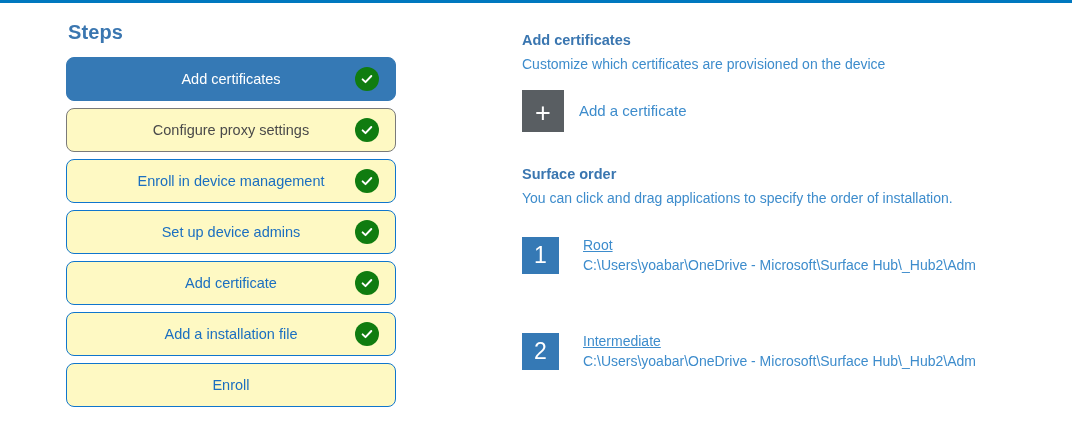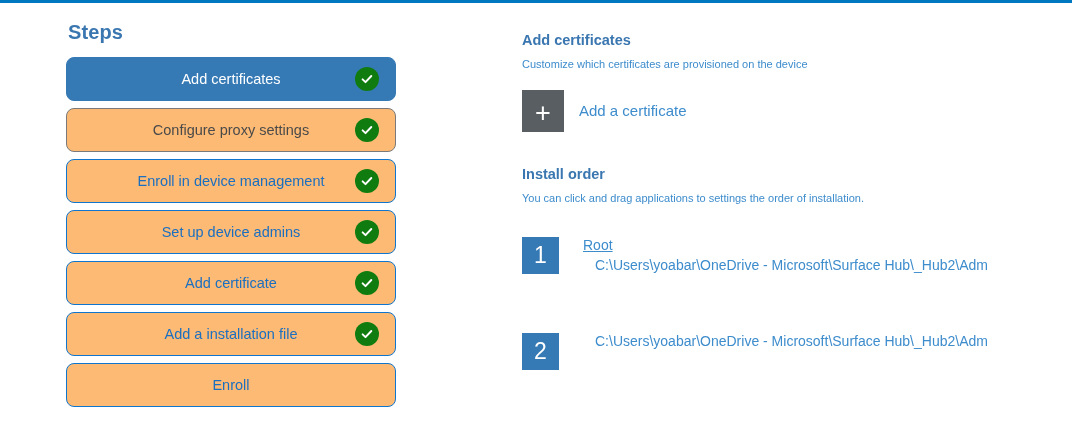--- a/index.html
+++ b/index.html
@@ -50,21 +50,21 @@
     line-height: 22px;
   }
 
   .step-button {
     position: relative;
     box-sizing: border-box;
     width: 330px;
     height: 44px;
     border-radius: 8px;
     border: 1px solid #1076cd;
-    background: #fdba74;
+    background: #fef9c3;
     margin-bottom: 7px;
     display: flex;
     align-items: center;
     justify-content: center;
     cursor: pointer;
   }
   .step-button .step-label {
     font-size: 14.5px;
     color: #1b6fc0;
     line-height: 16px;
@@ -113,21 +113,21 @@
   }
 
   .section-heading {
     font-size: 14.5px;
     font-weight: bold;
     color: #3a76b0;
     line-height: 18px;
     margin: 0;
   }
   .section-subtext {
-    font-size: 11px;
+    font-size: 14px;
     color: #3d8ccc;
     line-height: 18px;
     margin: 6px 0 0 0;
   }
 
   #add-certificate-row {
     display: flex;
     align-items: center;
     margin-top: 17px;
     width: 270px;
@@ -193,21 +193,20 @@
     font-size: 14px;
     color: #3d8ccc;
     line-height: 20px;
     text-decoration: underline;
   }
   .install-path {
     font-size: 14px;
     color: #3d8ccc;
     line-height: 20px;
     white-space: nowrap;
-    margin-left: 12px;
   }
 </style>
 </head>
 <body>
 
 <div id="top-accent-bar"></div>
 
 <div id="page">
 
   <div id="steps-panel">
@@ -278,36 +277,37 @@
     <p class="section-subtext">Customize which certificates are provisioned on the device</p>
 
     <div id="add-certificate-row">
       <div id="add-certificate-tile">
         <span class="plus-glyph">+</span>
       </div>
       <span id="add-certificate-label">Add a certificate</span>
     </div>
 
     <div id="install-order-section">
-      <h3 class="section-heading">Install order</h3>
-      <p class="section-subtext">You can click and drag applications to settings the order of installation.</p>
+      <h3 class="section-heading">Surface order</h3>
+      <p class="section-subtext">You can click and drag applications to specify the order of installation.</p>
 
       <div id="install-order-list">
 
         <div class="install-item">
           <div class="install-index">1</div>
           <div class="install-text">
             <div class="install-name">Root</div>
             <div class="install-path">C:\Users\yoabar\OneDrive - Microsoft\Surface Hub\_Hub2\Adm</div>
           </div>
         </div>
 
         <div class="install-item">
           <div class="install-index">2</div>
           <div class="install-text">
+            <div class="install-name">Intermediate</div>
             <div class="install-path">C:\Users\yoabar\OneDrive - Microsoft\Surface Hub\_Hub2\Adm</div>
           </div>
         </div>
 
       </div>
     </div>
 
   </div>
 
 </div>

